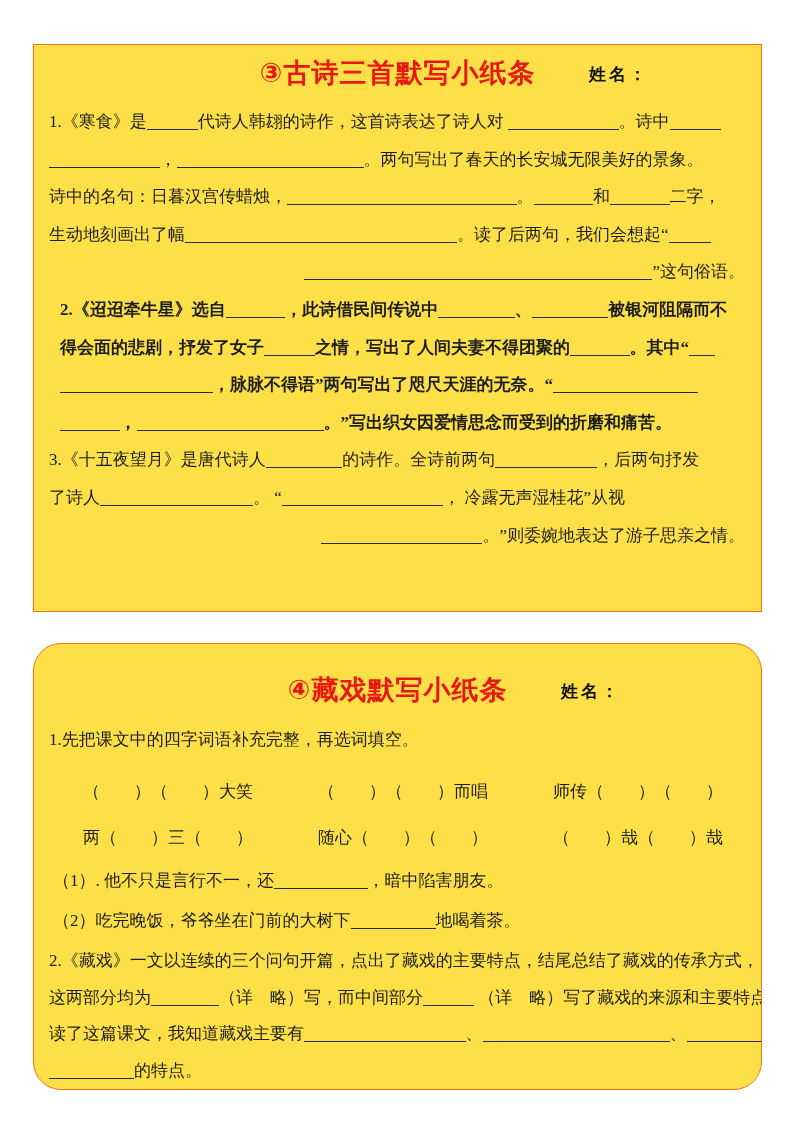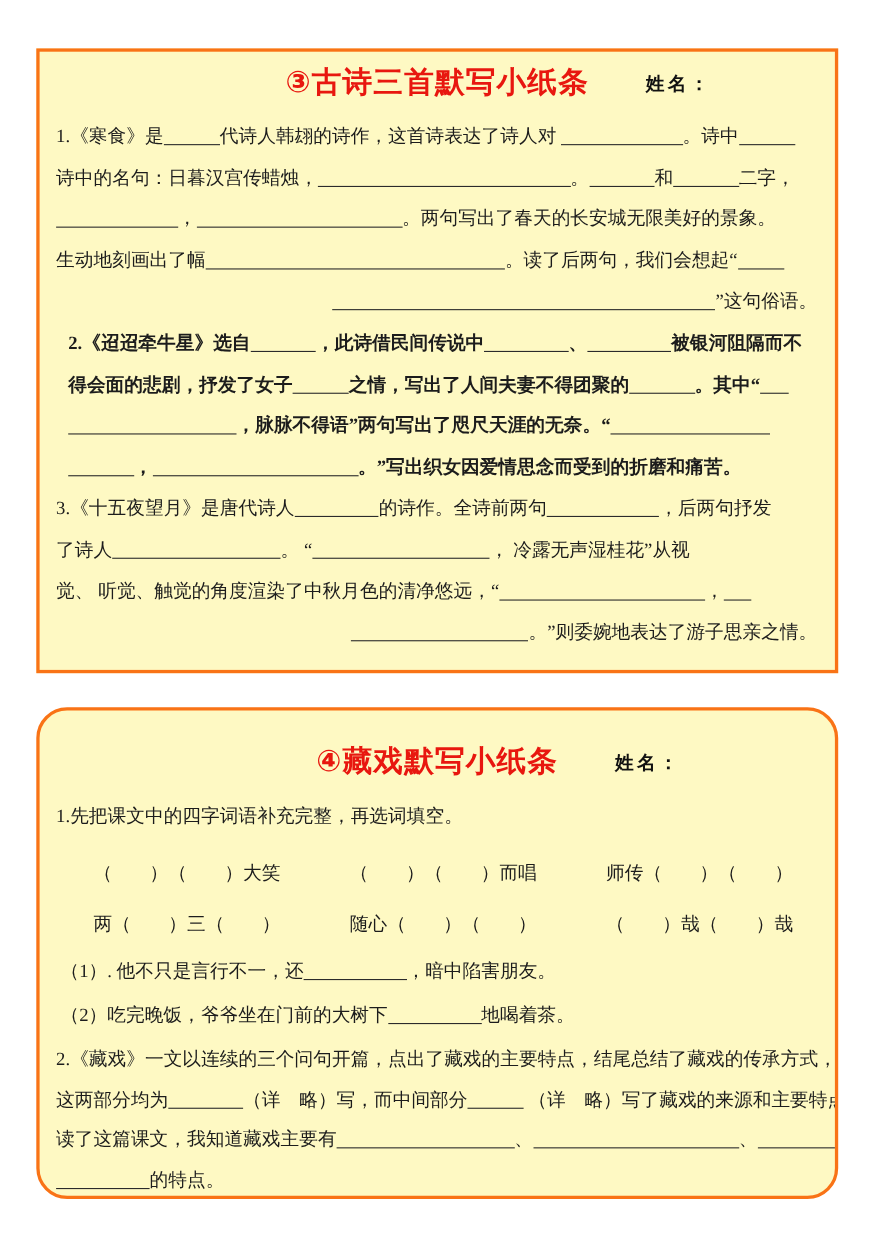--- a/index.html
+++ b/index.html
@@ -9,22 +9,22 @@
     width:793px; height:1122px;
     background:#ffffff;
     font-family:"Liberation Serif","DejaVu Serif",serif;
     color:#1c1c1c;
     overflow:hidden;
   }
   .card {
     position:absolute;
     left:33px;
     width:729px;
-    border:3px solid #f97316;
-    background:#fef9c3;
+    border:1px solid #f97316;
+    background:#fde047;
     overflow:hidden;
   }
   .card.c1 { top:44px;  height:568px; }
   .card.c2 { top:643px; height:447px;border-radius:28px; }
 
   .hd { position:relative; text-align:center; }
   .c1 .hd { padding-top:11px; }
   .c2 .hd { padding-top:29px; }
   .title {
     display:inline-block;
@@ -78,31 +78,30 @@
 
 <div class="page">
 
   <section class="card c1">
     <header class="hd">
       <h1 class="title">③古诗三首默写小纸条</h1>
       <span class="name">姓名：</span>
     </header>
     <div class="content">
       <p class="line fill">1.《寒食》是<span class="blank" style="width:3.0em"></span>代诗人韩翃的诗作，这首诗表达了诗人对 <span class="blank" style="width:6.5em"></span>。诗中<span class="blank" style="width:3.0em"></span></p>
+      <p class="line fill"><span class="blank" style="width:6.5em"></span>，<span class="blank" style="width:11.0em"></span>。两句写出了春天的长安城无限美好的景象。</p>
       <p class="line fill">诗中的名句：日暮汉宫传蜡烛，<span class="blank" style="width:13.5em"></span>。<span class="blank" style="width:3.5em"></span>和<span class="blank" style="width:3.5em"></span>二字，</p>
-      <p class="line fill"><span class="blank" style="width:6.5em"></span>，<span class="blank" style="width:11.0em"></span>。两句写出了春天的长安城无限美好的景象。</p>
       <p class="line fill">生动地刻画出了幅<span class="blank" style="width:16.0em"></span>。读了后两句，我们会想起“<span class="blank" style="width:2.5em"></span></p>
       <p class="line fill flush"><span class="blank" style="width:20.5em"></span>”这句俗语。</p>
       <p class="line fill ind">2.《迢迢牵牛星》选自<span class="blank" style="width:3.5em"></span>，此诗借民间传说中<span class="blank" style="width:4.5em"></span>、<span class="blank" style="width:4.5em"></span>被银河阻隔而不</p>
       <p class="line fill ind">得会面的悲剧，抒发了女子<span class="blank" style="width:3.0em"></span>之情，写出了人间夫妻不得团聚的<span class="blank" style="width:3.5em"></span>。其中“<span class="blank" style="width:1.5em"></span></p>
       <p class="line fill ind"><span class="blank" style="width:9.0em"></span>，脉脉不得语”两句写出了咫尺天涯的无奈。“<span class="blank" style="width:8.5em"></span></p>
       <p class="line fill ind"><span class="blank" style="width:3.5em"></span>，<span class="blank" style="width:11.0em"></span>。”写出织女因爱情思念而受到的折磨和痛苦。</p>
       <p class="line fill">3.《十五夜望月》是唐代诗人<span class="blank" style="width:4.5em"></span>的诗作。全诗前两句<span class="blank" style="width:6.0em"></span>，后两句抒发</p>
       <p class="line fill">了诗人<span class="blank" style="width:9.0em"></span>。 “<span class="blank" style="width:9.5em"></span>， 冷露无声湿桂花”从视</p>
-      <p class="line fill">觉、 听觉、触觉的角度渲染了中秋月色的清净悠远，“<span class="blank" style="width:11.0em"></span>，<span class="blank" style="width:1.5em"></span></p>
       <p class="line fill flush"><span class="blank" style="width:9.5em"></span>。”则委婉地表达了游子思亲之情。</p>
     </div>
   </section>
 
   <section class="card c2">
     <header class="hd">
       <h1 class="title">④藏戏默写小纸条</h1>
       <span class="name">姓名：</span>
     </header>
     <div class="content">

